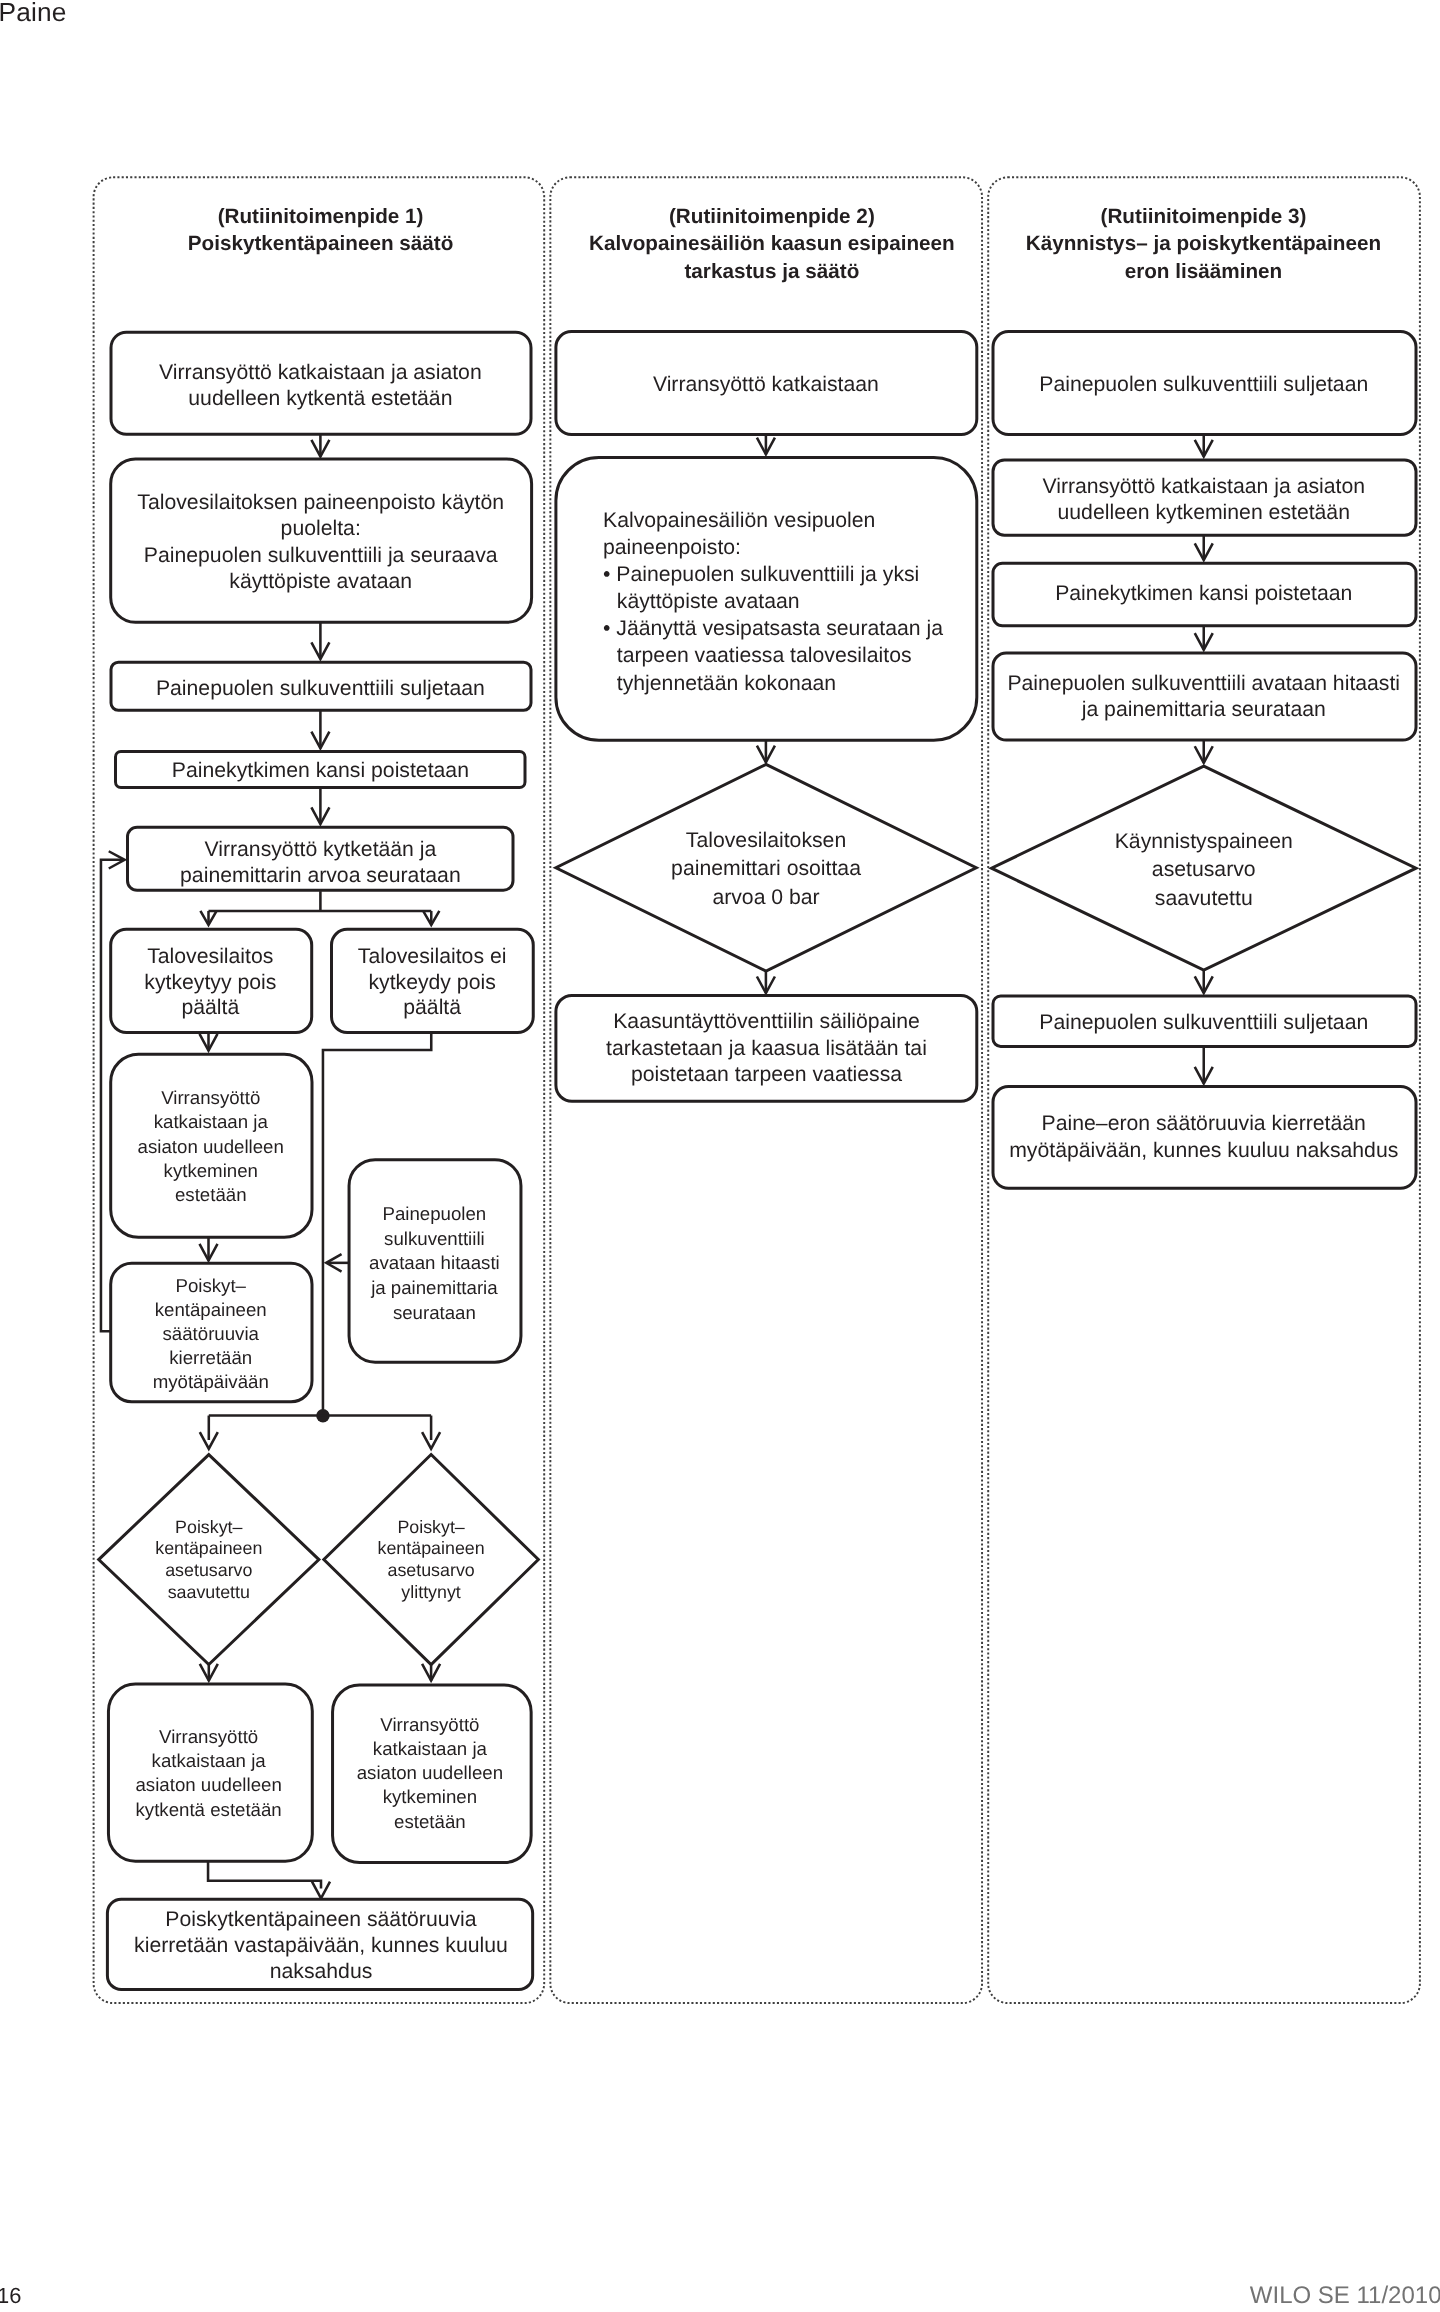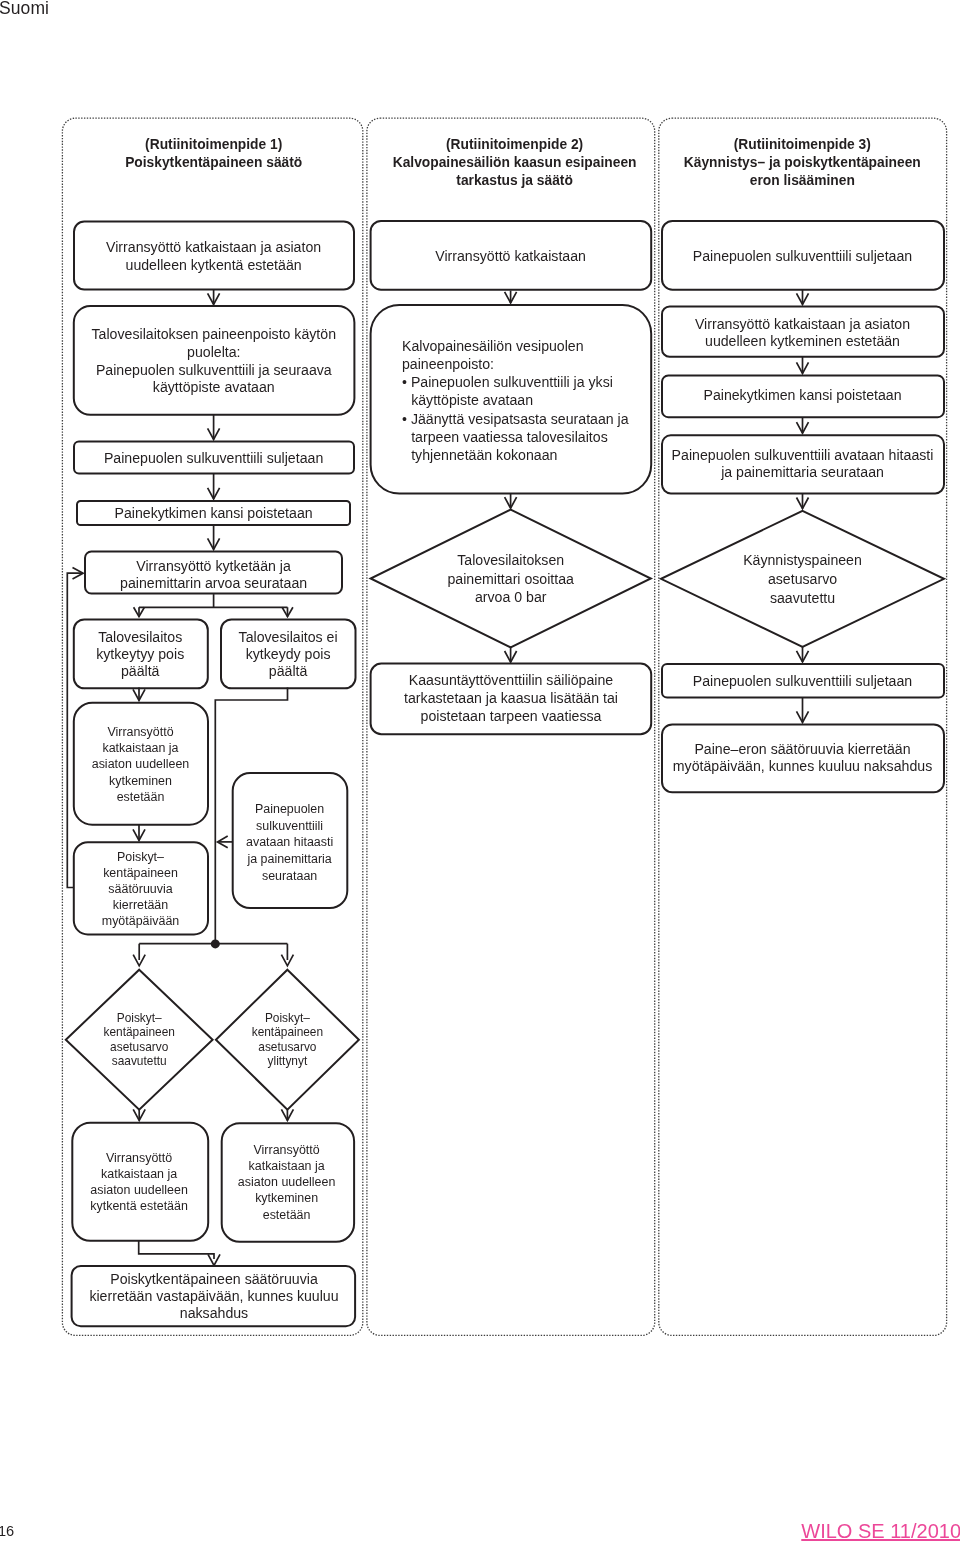--- a/index.html
+++ b/index.html
@@ -5,28 +5,28 @@
 <style>
   html,body{margin:0;padding:0;}
   body{
     width:960px;height:1541px;background:#ffffff;
     font-family:"Liberation Sans",sans-serif;
     color:#231f20;position:relative;overflow:hidden;
     -webkit-font-smoothing:antialiased;
   }
   #lang{position:absolute;left:-1px;top:-1px;font-size:17.5px;line-height:19px;color:#231f20;letter-spacing:0.1px;}
   #pagenum{position:absolute;left:-2px;top:1524px;font-size:14.6px;line-height:14px;color:#231f20;}
-  #footright{position:absolute;right:-1px;top:1524px;font-size:20px;line-height:14px;color:#ec4899;text-decoration:underline;}
+  #footright{position:absolute;right:-1px;top:1524px;font-size:16px;line-height:14px;color:#737373;}
   #flow{position:absolute;left:0;top:0;}
   #flow text{fill:#231f20;font-family:"Liberation Sans",sans-serif;}
 </style>
 </head>
 <body>
 
-<div id="lang">Suomi</div>
+<div id="lang">Paine</div>
 <div id="pagenum">16</div>
 <div id="footright">WILO SE 11/2010</div>
 
 <svg id="flow" width="960" height="1541" viewBox="0 0 960 1541">
     <rect x="62.40" y="118.20" width="300.40" height="1217.20" rx="13" fill="none" stroke="#3f3f3f" stroke-width="1.3" stroke-dasharray="1.4 1.45" stroke-linecap="butt"></rect>
     <rect x="366.90" y="118.20" width="287.80" height="1217.20" rx="13" fill="none" stroke="#3f3f3f" stroke-width="1.3" stroke-dasharray="1.4 1.45" stroke-linecap="butt"></rect>
     <rect x="658.80" y="118.20" width="287.80" height="1217.20" rx="13" fill="none" stroke="#3f3f3f" stroke-width="1.3" stroke-dasharray="1.4 1.45" stroke-linecap="butt"></rect>
     <text x="213.7" y="148.50" text-anchor="middle" font-size="13.80" font-weight="bold">(Rutiinitoimenpide 1)</text>
     <text x="213.7" y="166.80" text-anchor="middle" font-size="13.80" font-weight="bold">Poiskytkentäpaineen säätö</text>
     <text x="514.6" y="148.50" text-anchor="middle" font-size="13.80" font-weight="bold">(Rutiinitoimenpide 2)</text>

